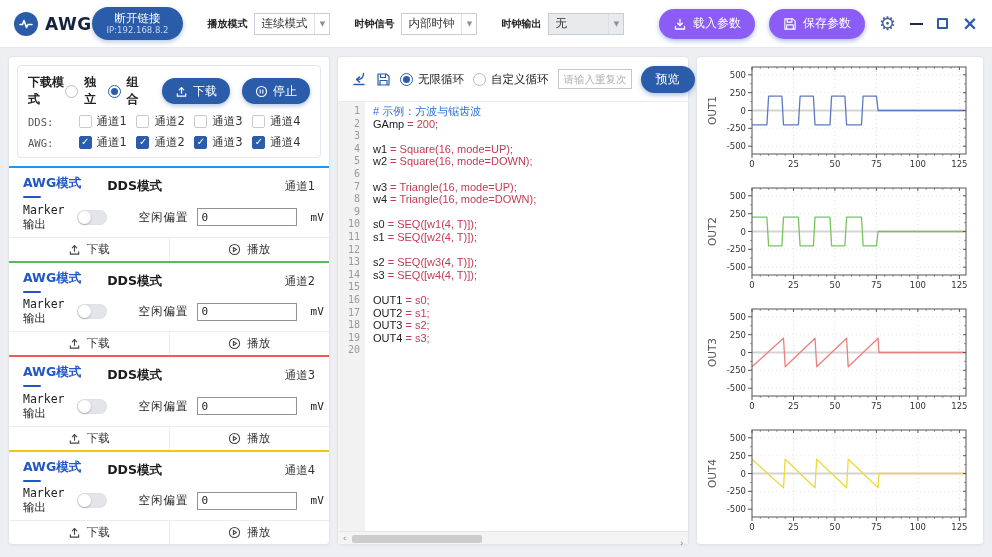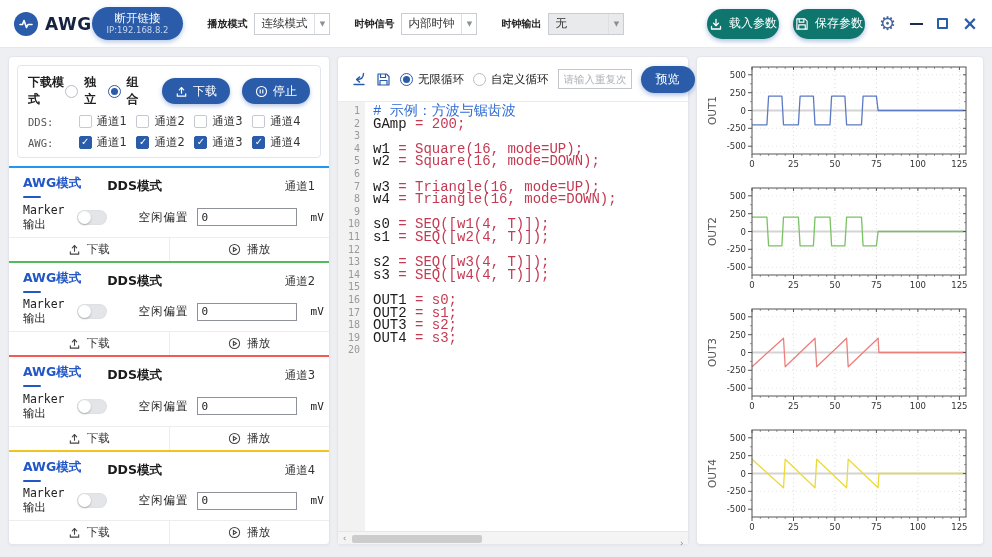--- a/index.html
+++ b/index.html
@@ -13,21 +13,21 @@
   .connect-btn{background:#2a5caa;color:#fff;border-radius:17px;padding:4px 15px;text-align:center;line-height:1.3;box-shadow:0 2px 5px rgba(42,92,170,.35);cursor:pointer}
   .connect-label{font-size:11.5px}
   .connect-ip{font-size:8.5px;color:#c9d6ee}
   .tb-group{display:flex;align-items:center;margin-left:24px;gap:7px}
   .tb-label{font-size:10px;font-weight:bold;color:#222;white-space:nowrap}
   .sel{display:flex;align-items:center;border:1px solid #c9ccd2;background:#fff;height:22px;width:76px;cursor:pointer}
   .sel.gray{background:#e9eaec}
   .sel-val{flex:1;font-size:11.5px;color:#333;padding-left:6px;white-space:nowrap;overflow:hidden}
   .sel-arrow{width:15px;align-self:stretch;border-left:1px solid #dcdfe3;display:flex;align-items:center;justify-content:center;font-size:7px;color:#8a8f98}
   .tb-right{margin-left:auto;display:flex;align-items:center;gap:14px}
-  .pill-btn{display:flex;align-items:center;gap:6px;background:#0f766e;color:#fff;border-radius:15px;height:30px;padding:0 2px;font-size:12px;box-shadow:0 2px 5px rgba(42,92,170,.4);cursor:pointer;white-space:nowrap}
+  .pill-btn{display:flex;align-items:center;gap:6px;background:#8b5cf6;color:#fff;border-radius:15px;height:30px;padding:0 14px;font-size:12px;box-shadow:0 2px 5px rgba(42,92,170,.4);cursor:pointer;white-space:nowrap}
   .gear{font-size:19px;color:#44639c;cursor:pointer;line-height:1}
   .win-min{width:13px;height:2px;background:#1c2c4a;cursor:pointer}
   .win-max{width:11px;height:11px;border:2px solid #2a5caa;border-radius:1px;cursor:pointer}
   .win-close{font-size:19px;font-weight:bold;color:#2a5caa;cursor:pointer;line-height:1}
 
   
   .main{position:absolute;top:56px;left:8px;right:8px;bottom:12px;display:flex;gap:7px}
   .card{background:#fff;border:1px solid #e2e5ea;border-radius:4px;box-shadow:0 1px 3px rgba(0,0,0,.04)}
   .left{width:322px;display:flex;flex-direction:column}
   .mid{width:352px;display:flex;flex-direction:column}
@@ -69,21 +69,21 @@
 
   
   .mid-toolbar{display:flex;align-items:center;padding:0 13px;height:45px;border-bottom:1px solid #ececec;gap:9px;flex:none}
   .icon-btn{cursor:pointer;display:flex;flex:none}
   .loop-radio{display:flex;align-items:center;gap:5px;font-size:11.5px;color:#222;cursor:pointer;white-space:nowrap}
   .rep-input{width:74px;height:20px;border:1px solid #c2c5ca;font-size:10.5px;padding:0 5px;color:#333}
   .rep-input::placeholder{color:#aeb2b8}
   .preview-btn{background:#2a5caa;color:#fff;border-radius:14px;height:27px;padding:0 15px;font-size:12px;display:flex;align-items:center;box-shadow:0 2px 5px rgba(42,92,170,.4);cursor:pointer;white-space:nowrap}
   .editor{flex:1;display:flex;overflow:hidden}
   .gutter{width:27px;background:#f2f2f2;color:#999;font-family:"DejaVu Sans Mono",monospace;font-size:10px;text-align:right;padding:3px 5px 0 0;line-height:12.6px;flex:none}
-  .code{flex:1;padding:3px 4px 0 8px;font-family:Liberation Mono, monospace;font-size:14px;line-height:12.6px;white-space:pre;color:#222;overflow:hidden}
+  .code{flex:1;padding:3px 4px 0 8px;font-family:Liberation Sans, sans-serif;font-size:11px;line-height:12.6px;white-space:pre;color:#222;overflow:hidden}
   .cl .cm{color:#2e6bd6}
   .cl .id{color:#1b1b1b}
   .cl .rd{color:#c43a52}
   .hscroll{height:13px;border-top:1px solid #e7e7e7;background:#f4f4f4;position:relative;flex:none}
   .hs-arrow{position:absolute;top:0;width:13px;text-align:center;font-size:9px;color:#888;line-height:13px;cursor:pointer}
   .hs-arrow.left{left:0}
   .hs-arrow.right{right:0}
   .hs-thumb{position:absolute;left:14px;top:2.5px;height:8px;width:130px;background:#ccc;border-radius:2px;cursor:pointer}
 </style>
 </head>

